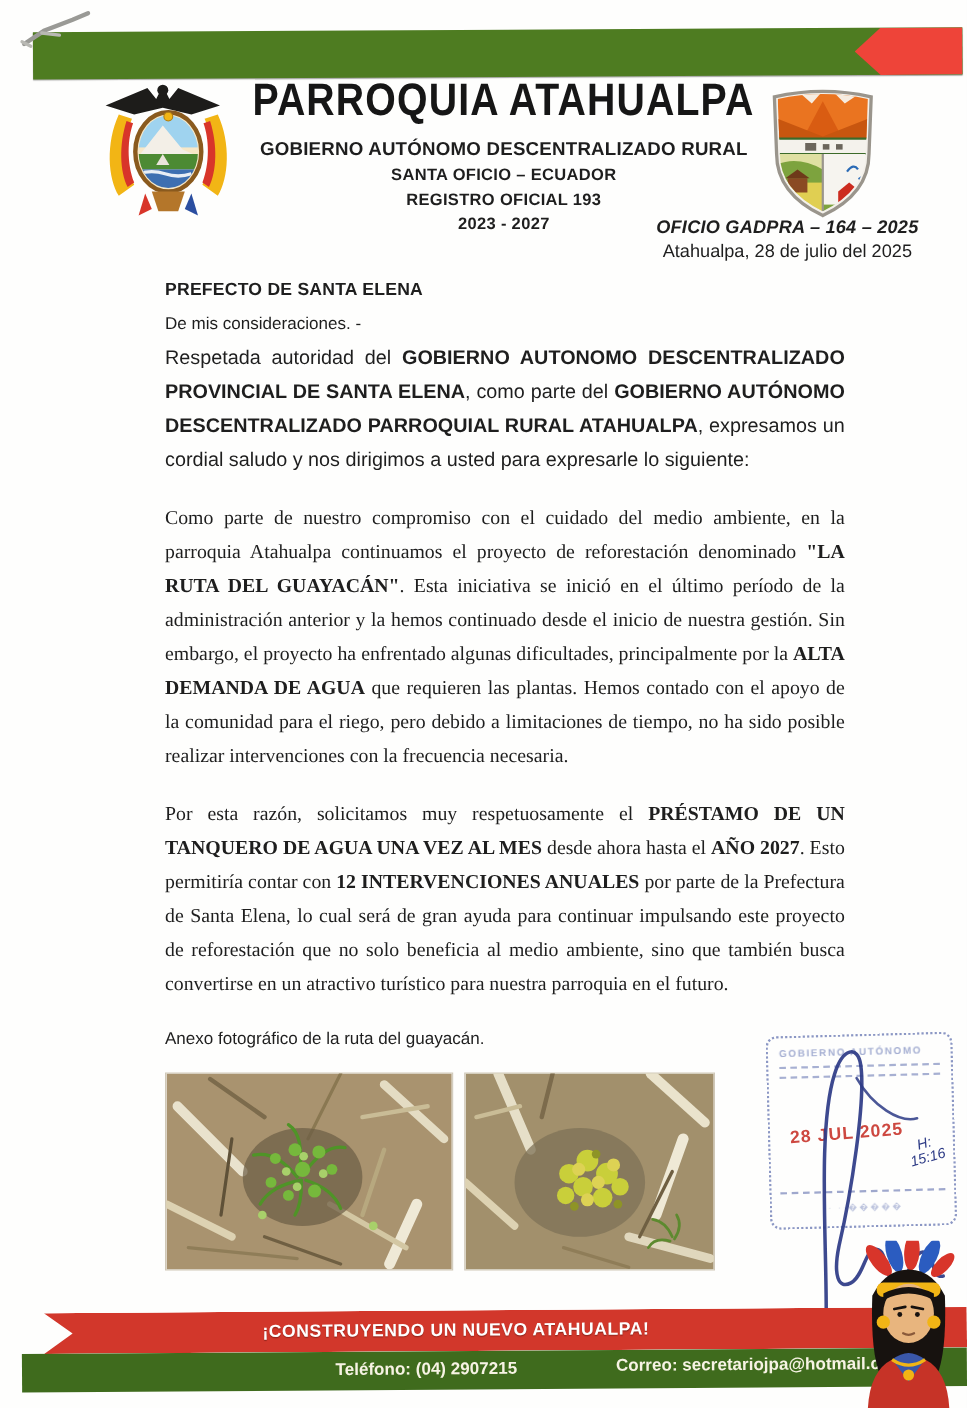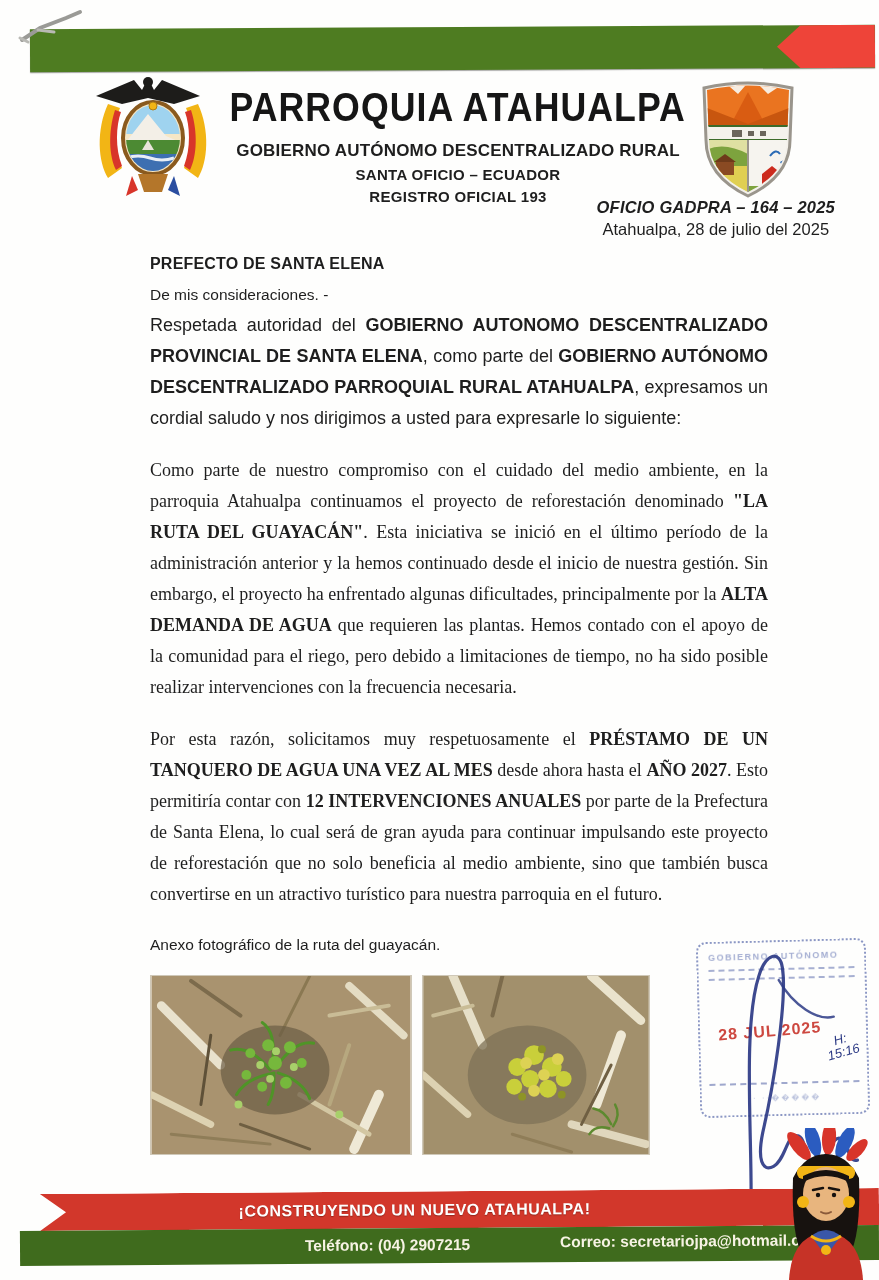--- a/index.html
+++ b/index.html
@@ -14,21 +14,21 @@
   .top-banner { position:absolute; left:30px; top:27px; width:845px; height:43px;
     background:#4e7c21; transform:rotate(-0.3deg); box-shadow:0 1px 1px rgba(0,0,0,.35); }
   .top-banner .chevron { position:absolute; right:0; top:0; width:98px; height:100%;
     background:#ee4439; clip-path:polygon(0 50%, 24% 0, 100% 0, 100% 100%, 24% 100%); }
   .staple { position:absolute; left:14px; top:2px; }
 
   
   .header { position:absolute; left:82px; top:70px; width:722px; display:flex; align-items:flex-start; }
   .crest { width:142px; flex:0 0 142px; }
   .shield { width:112px; flex:0 0 112px; margin-top:8px; }
-  .header-center { flex:1; text-align:center; padding-top:17px; }
+  .header-center { flex:1; text-align:center; padding-top:2px; }
   .header-title { font-size:35px; font-weight:700; letter-spacing:1px; color:#161616;
     display:inline-block; transform:scale(1.02,1.18); transform-origin:center; margin-bottom:10px; white-space:nowrap; }
   .header-sub1 { font-size:17px; font-weight:700; margin-top:4px; letter-spacing:.2px; }
   .header-sub  { font-size:15px; font-weight:700; margin-top:5px; letter-spacing:.3px; }
 
   
   .oficio { position:absolute; right:44px; top:198px; text-align:center; }
   .oficio-number { font-size:16.5px; font-weight:700; font-style:italic; letter-spacing:.2px; }
   .oficio-date { font-size:16.5px; margin-top:3px; }
 
@@ -117,20 +117,21 @@
       <path d="M56 104 L86 104 L80 122 L62 122 Z" fill="#b4762a"></path>
       <path d="M50 106 L44 126 L56 120 Z" fill="#d8352a"></path>
       <path d="M92 106 L98 126 L86 120 Z" fill="#2b4ea0"></path>
     </svg>
 
     <div class="header-center">
       <div class="header-title">PARROQUIA ATAHUALPA</div>
       <div class="header-sub1">GOBIERNO AUTÓNOMO DESCENTRALIZADO RURAL</div>
       <div class="header-sub">SANTA OFICIO – ECUADOR</div>
       <div class="header-sub">REGISTRO OFICIAL 193</div>
+      <div class="header-sub">2023 - 2027</div>
     </div>
 
     <svg class="shield" width="112" height="124" viewBox="0 0 112 124">
       <path d="M12 10 Q56 0 100 10 L98 62 Q98 98 56 118 Q14 98 14 62 Z" fill="#f3f0ea" stroke="#9a958c" stroke-width="3"></path>
       <clipPath id="sh">
           <path d="M15 12 Q56 3 97 12 L95 62 Q95 95 56 114 Q17 95 17 62 Z"></path>
         </clipPath>
       <g clip-path="url(#sh)">
         <rect x="10" y="0" width="92" height="48" fill="#ea7420"></rect>
         <path d="M10 14 L30 2 L46 16 L60 0 L76 16 L94 4 L102 16 L102 0 L10 0 Z" fill="#f6ece0"></path>

